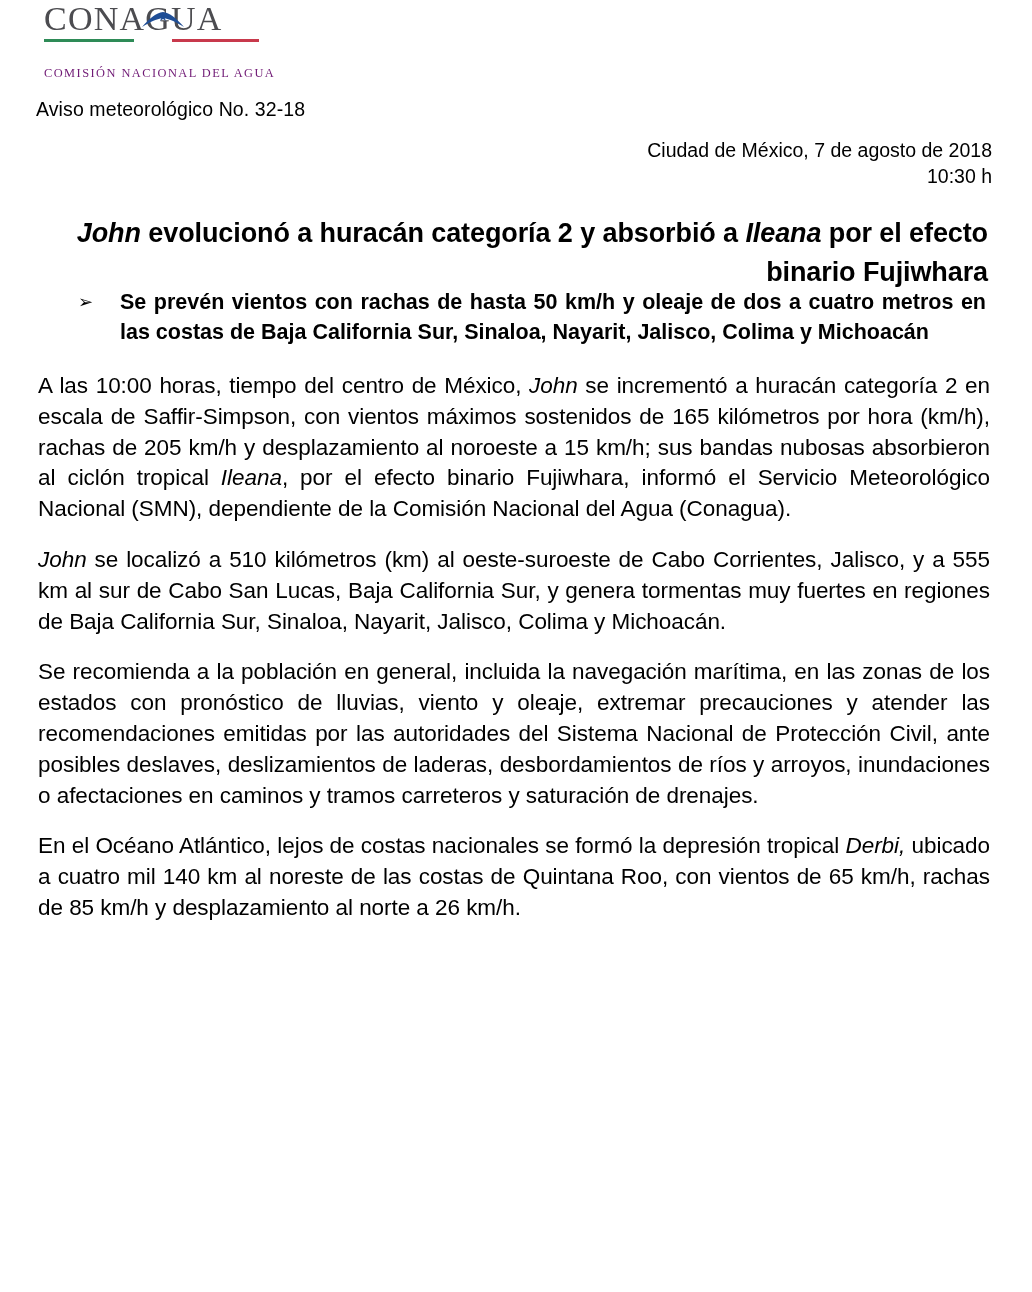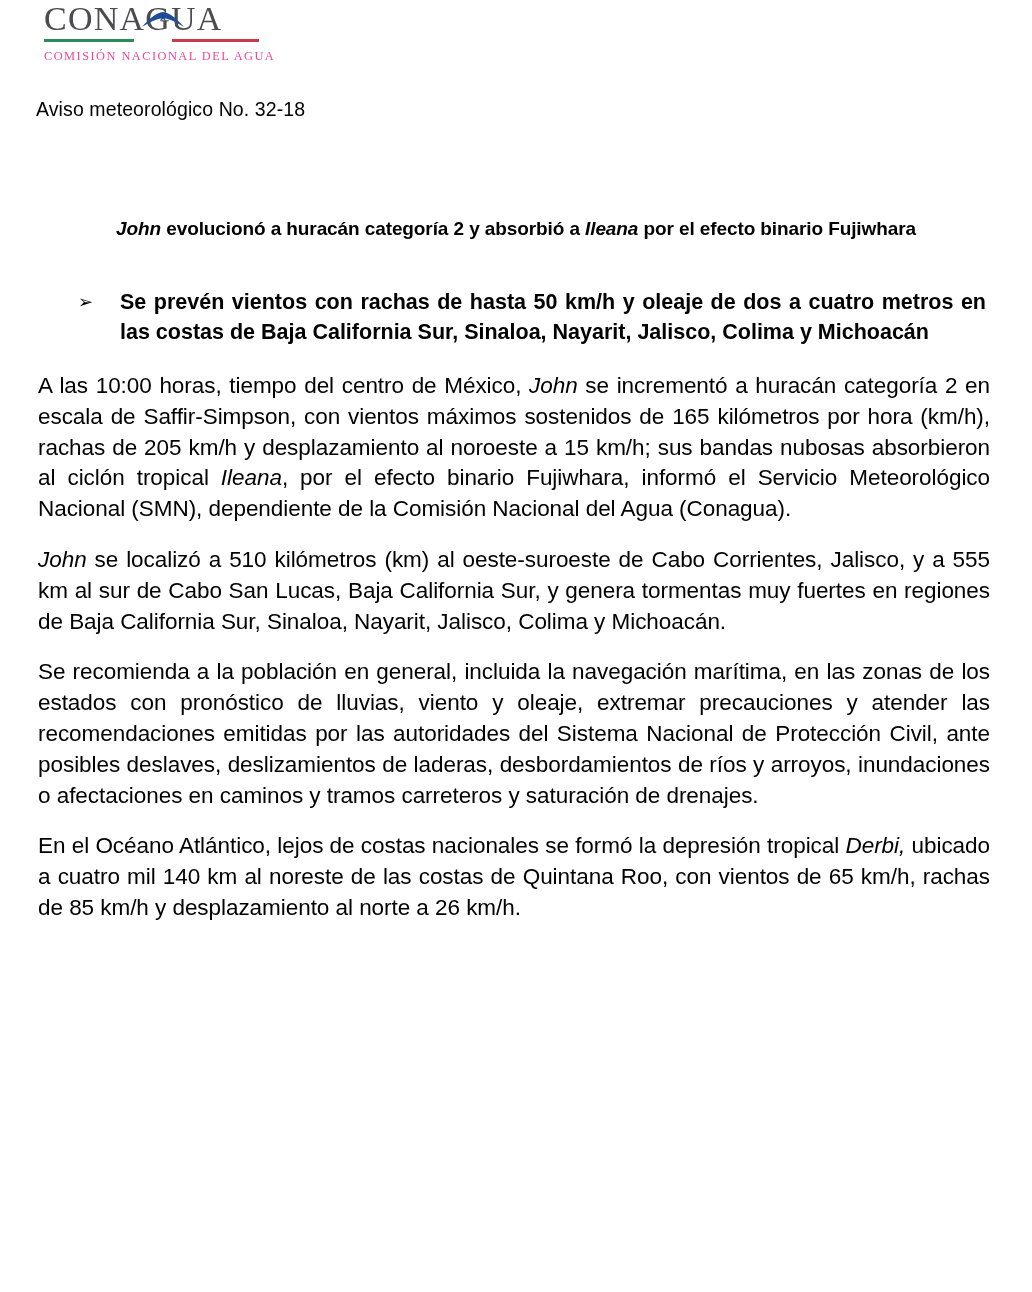--- a/index.html
+++ b/index.html
@@ -66,22 +66,22 @@
   .bar-red {
     left: 136px;
     width: 87px;
     background: #c8394c;
   }
 
   .logo-sub {
     font-family: "Liberation Serif", serif;
     font-size: 12.4px;
     letter-spacing: 1.45px;
-    color: #ec4899;
-    margin-top: 6px;
+    color: #701a75;
+    margin-top: 23px;
     padding-left: 8px;
     white-space: nowrap;
   }
 
   
   .notice-no {
     position: absolute;
     left: 36px;
     top: 98px;
     font-size: 19.5px;
@@ -98,22 +98,22 @@
     font-size: 19.5px;
     line-height: 26px;
   }
 
   
   .headline {
     position: absolute;
     left: 44px;
     top: 196px;
     width: 944px;
-    text-align: center;
-    font-size: 19px;
+    text-align: right;
+    font-size: 27px;
     line-height: 39px;
     font-weight: bold;
     letter-spacing: -0.1px;
   }
   .headline i { font-style: italic; }
 
   
   .bullets {
     position: absolute;
     left: 78px;
@@ -172,20 +172,24 @@
     </svg>
     <div class="logo-bars">
       <span class="bar bar-green"></span>
       <span class="bar bar-red"></span>
     </div>
     <div class="logo-sub">COMISIÓN NACIONAL DEL AGUA</div>
   </div>
 
   <div class="notice-no">Aviso meteorológico No. 32-18</div>
 
+  <div class="dateline">
+    <div>Ciudad de México, 7 de agosto de 2018</div>
+    <div>10:30 h</div>
+  </div>
 
   <h1 class="headline">
     <i>John</i><span> evolucionó a huracán categoría 2 y absorbió a </span><i>Ileana</i><span> por el efecto binario Fujiwhara</span>
   </h1>
 
   <div class="bullets">
     <div class="bullet-row">
       <span class="bullet-glyph">➢</span>
       <span class="bullet-text">Se prevén vientos con rachas de hasta 50 km/h y oleaje de dos a cuatro metros en las costas de Baja California Sur, Sinaloa, Nayarit, Jalisco, Colima y Michoacán</span>
     </div>

